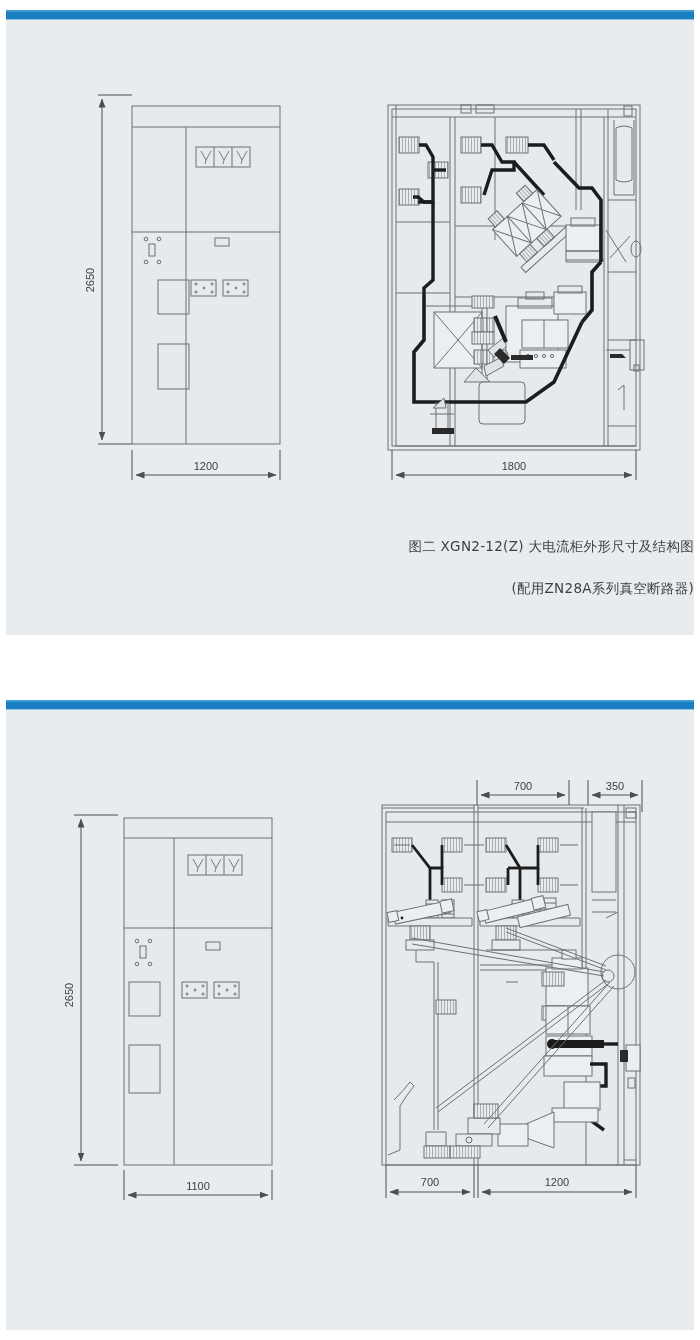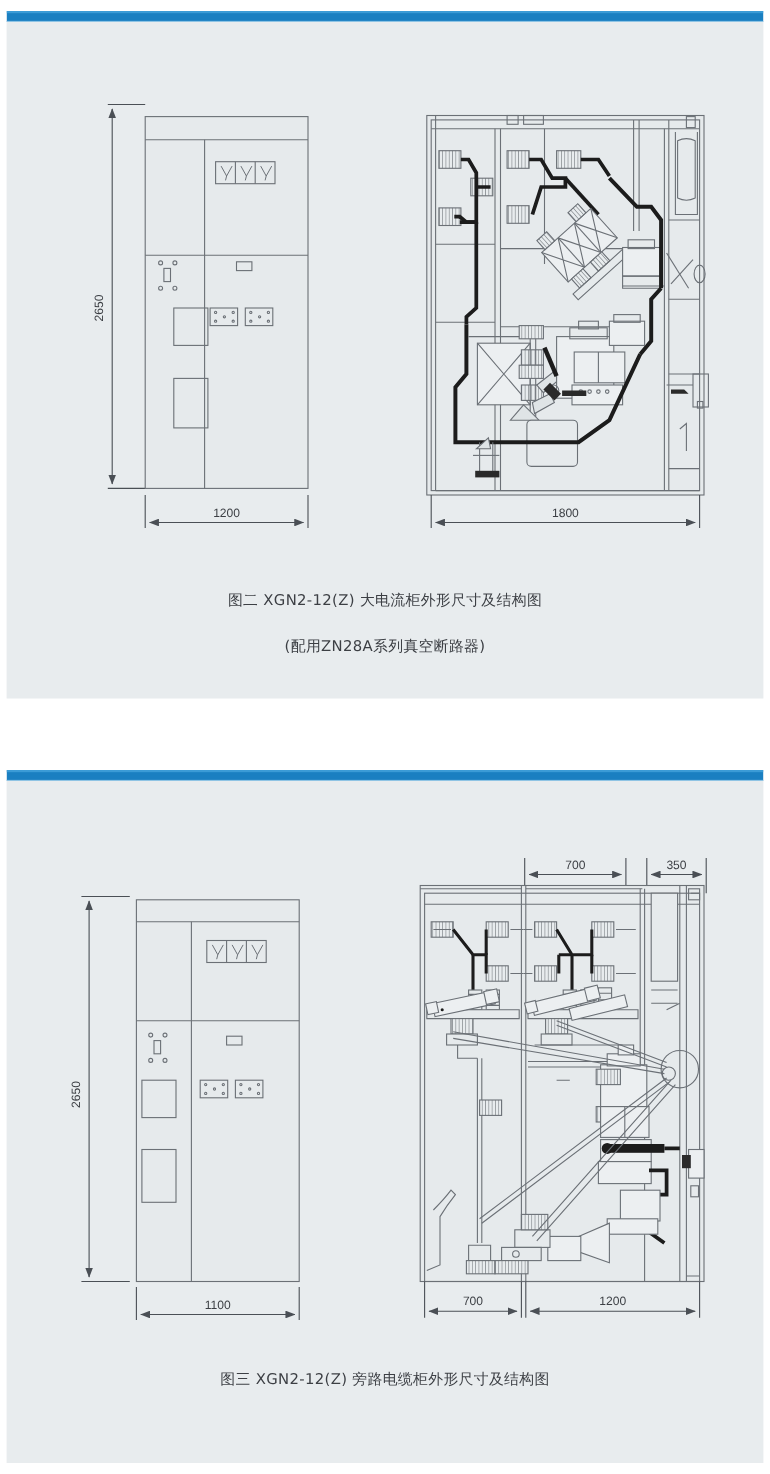--- a/index.html
+++ b/index.html
@@ -47,21 +47,21 @@
     background: #3b9bd6;
   }
   .fig-svg {
     position: absolute;
     left: 0;
     top: 0;
   }
   .caption {
     position: absolute;
     width: 100%;
-    text-align: center;
+    text-align: right;
     color: #3c3f44;
     font-size: 13.5px;
     letter-spacing: 0.3px;
     line-height: 22px;
     font-family: "DejaVu Sans", "Liberation Sans", sans-serif;
   }
   .cap1 { top: 525px; }
   .cap2 { top: 567px; }
   .cap3 { top: 543px; }
   .dim-text {
@@ -539,16 +539,15 @@
           <line x1="472" y1="465" x2="472" y2="498"></line>
           <line x1="630" y1="465" x2="630" y2="498"></line>
           <line x1="384" y1="492" x2="464" y2="492" marker-start="url(#arrTail)" marker-end="url(#arrHead)"></line>
           <line x1="476" y1="492" x2="626" y2="492" marker-start="url(#arrTail)" marker-end="url(#arrHead)"></line>
         </g>
         <text class="dim-text" x="424" y="486" text-anchor="middle" stroke="none">700</text>
         <text class="dim-text" x="551" y="486" text-anchor="middle" stroke="none">1200</text>
       </g>
     </svg>
 
-    <div class="caption cap3">图三  XGN2-12(Z)  旁路电缆柜外形尺寸及结构图</div>
   </div>
 
 </div>
 
 </body></html>

